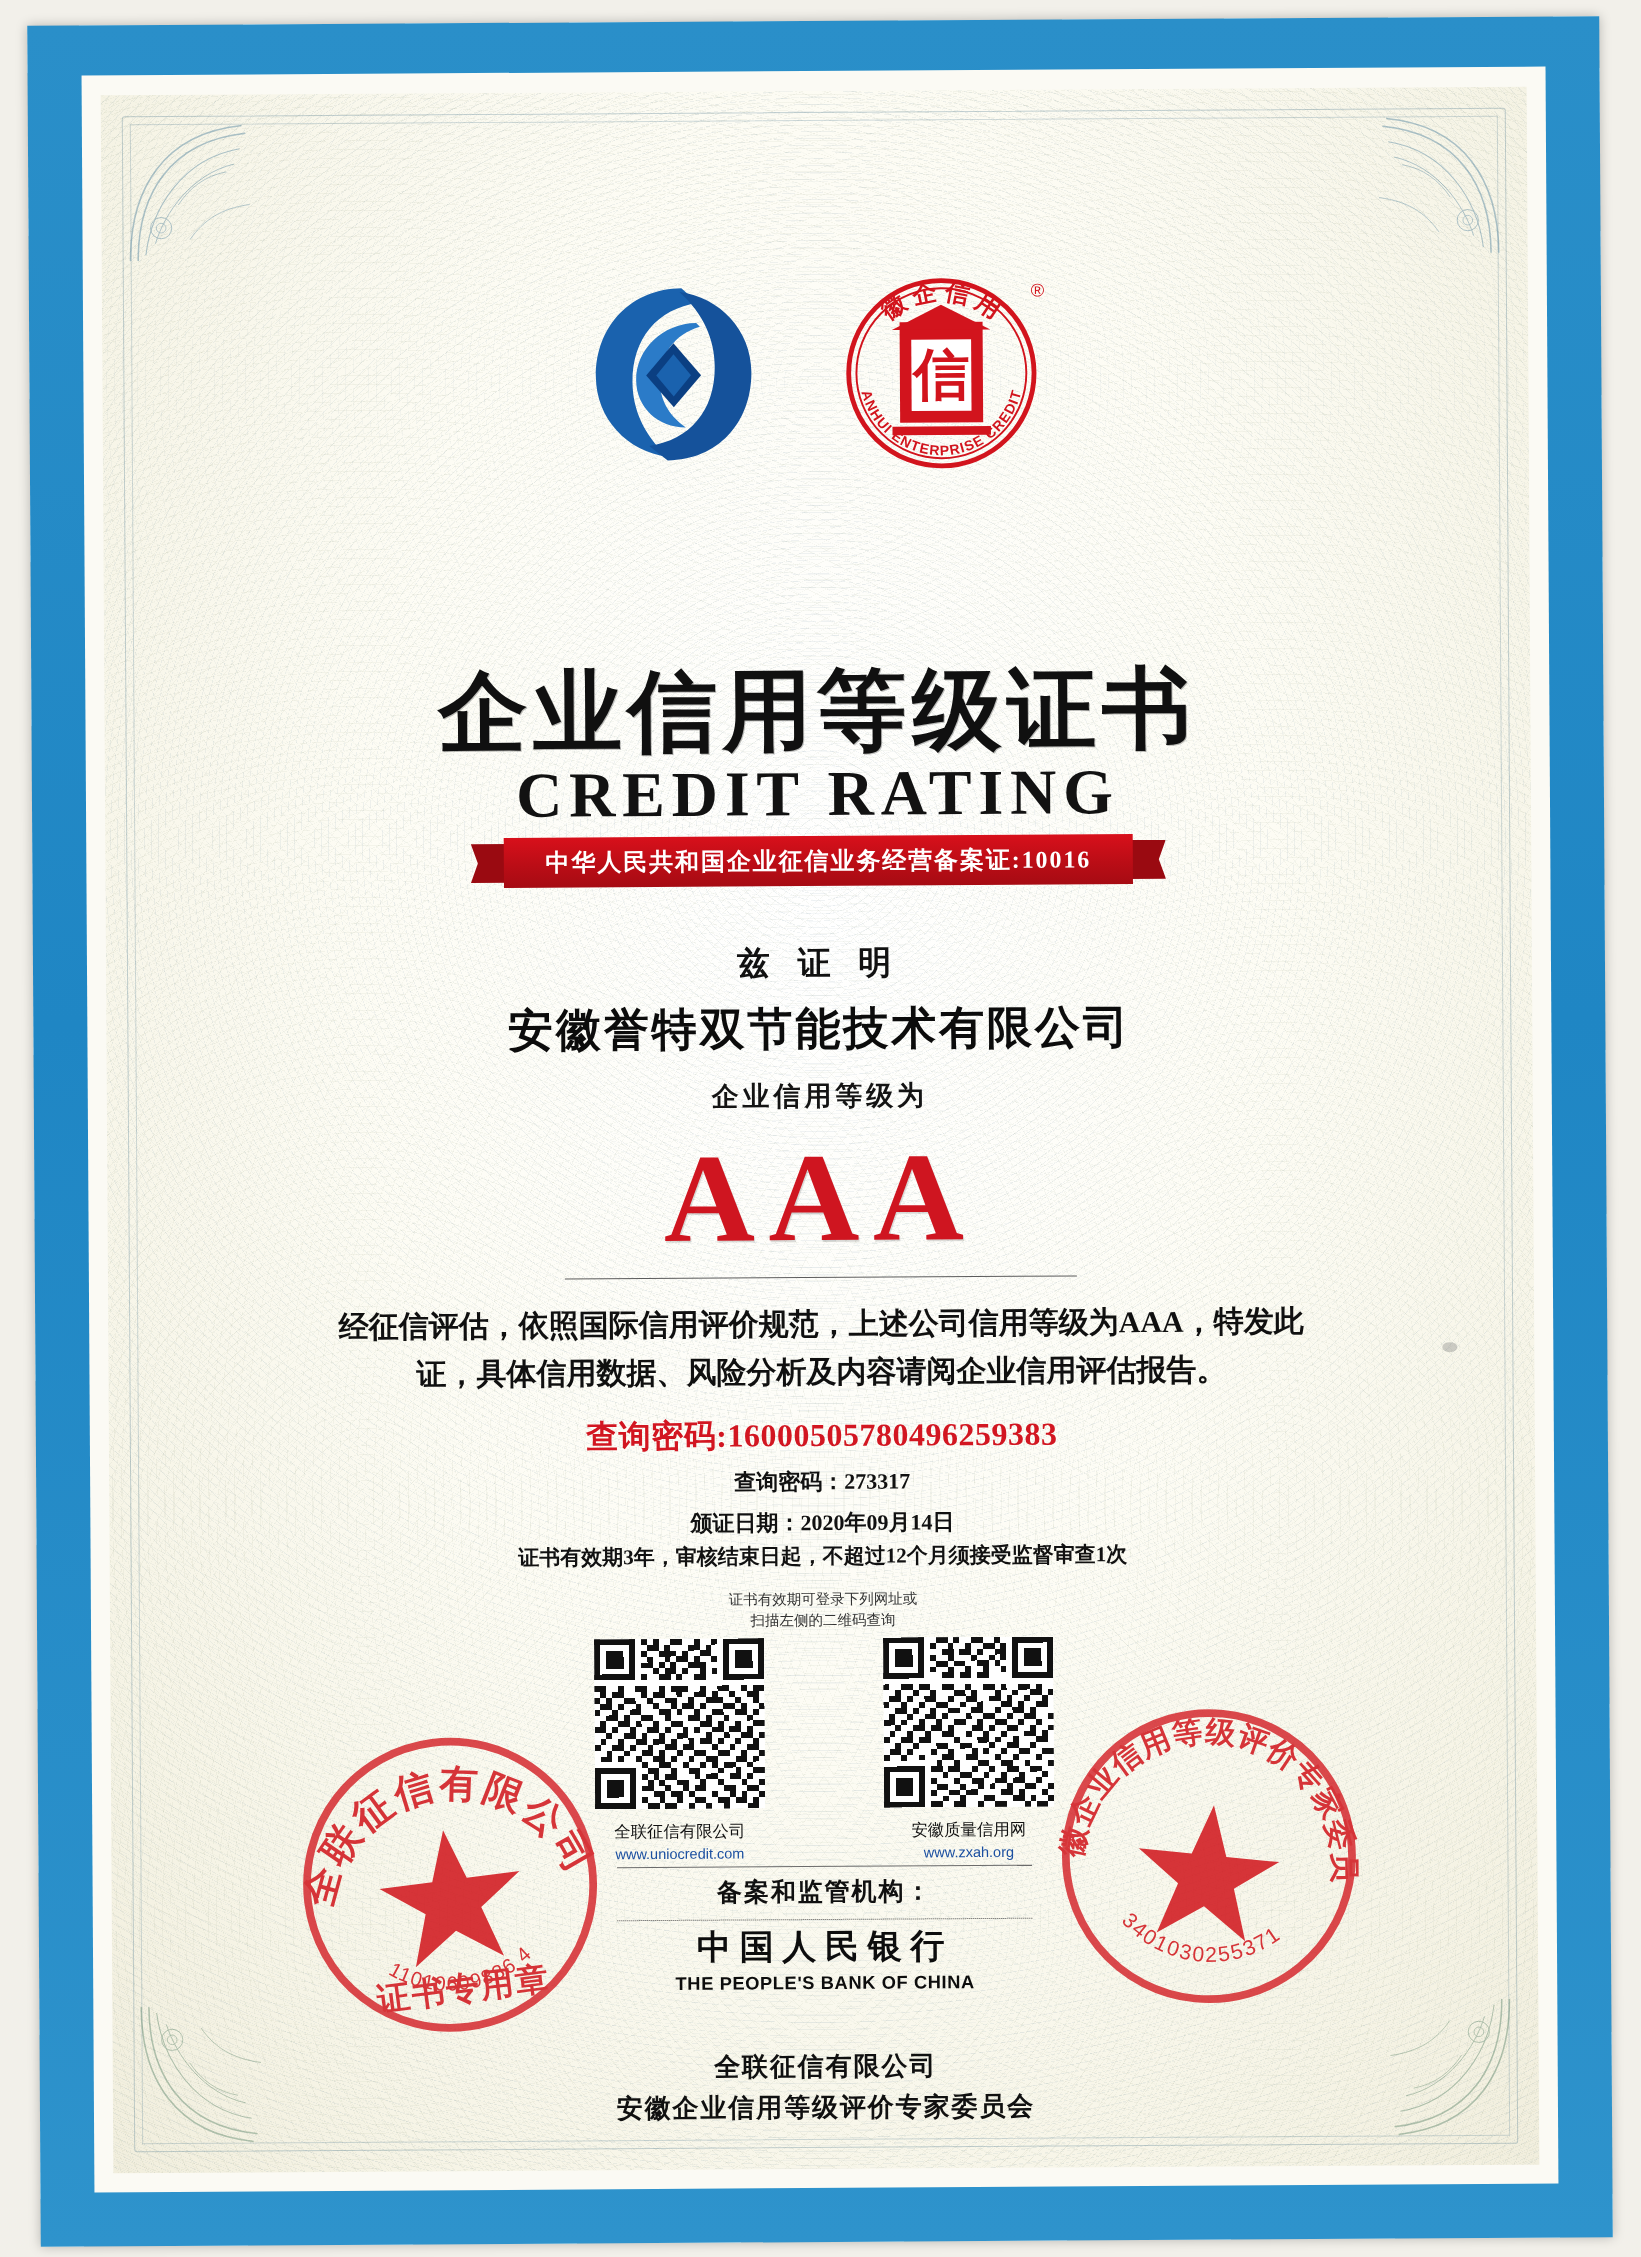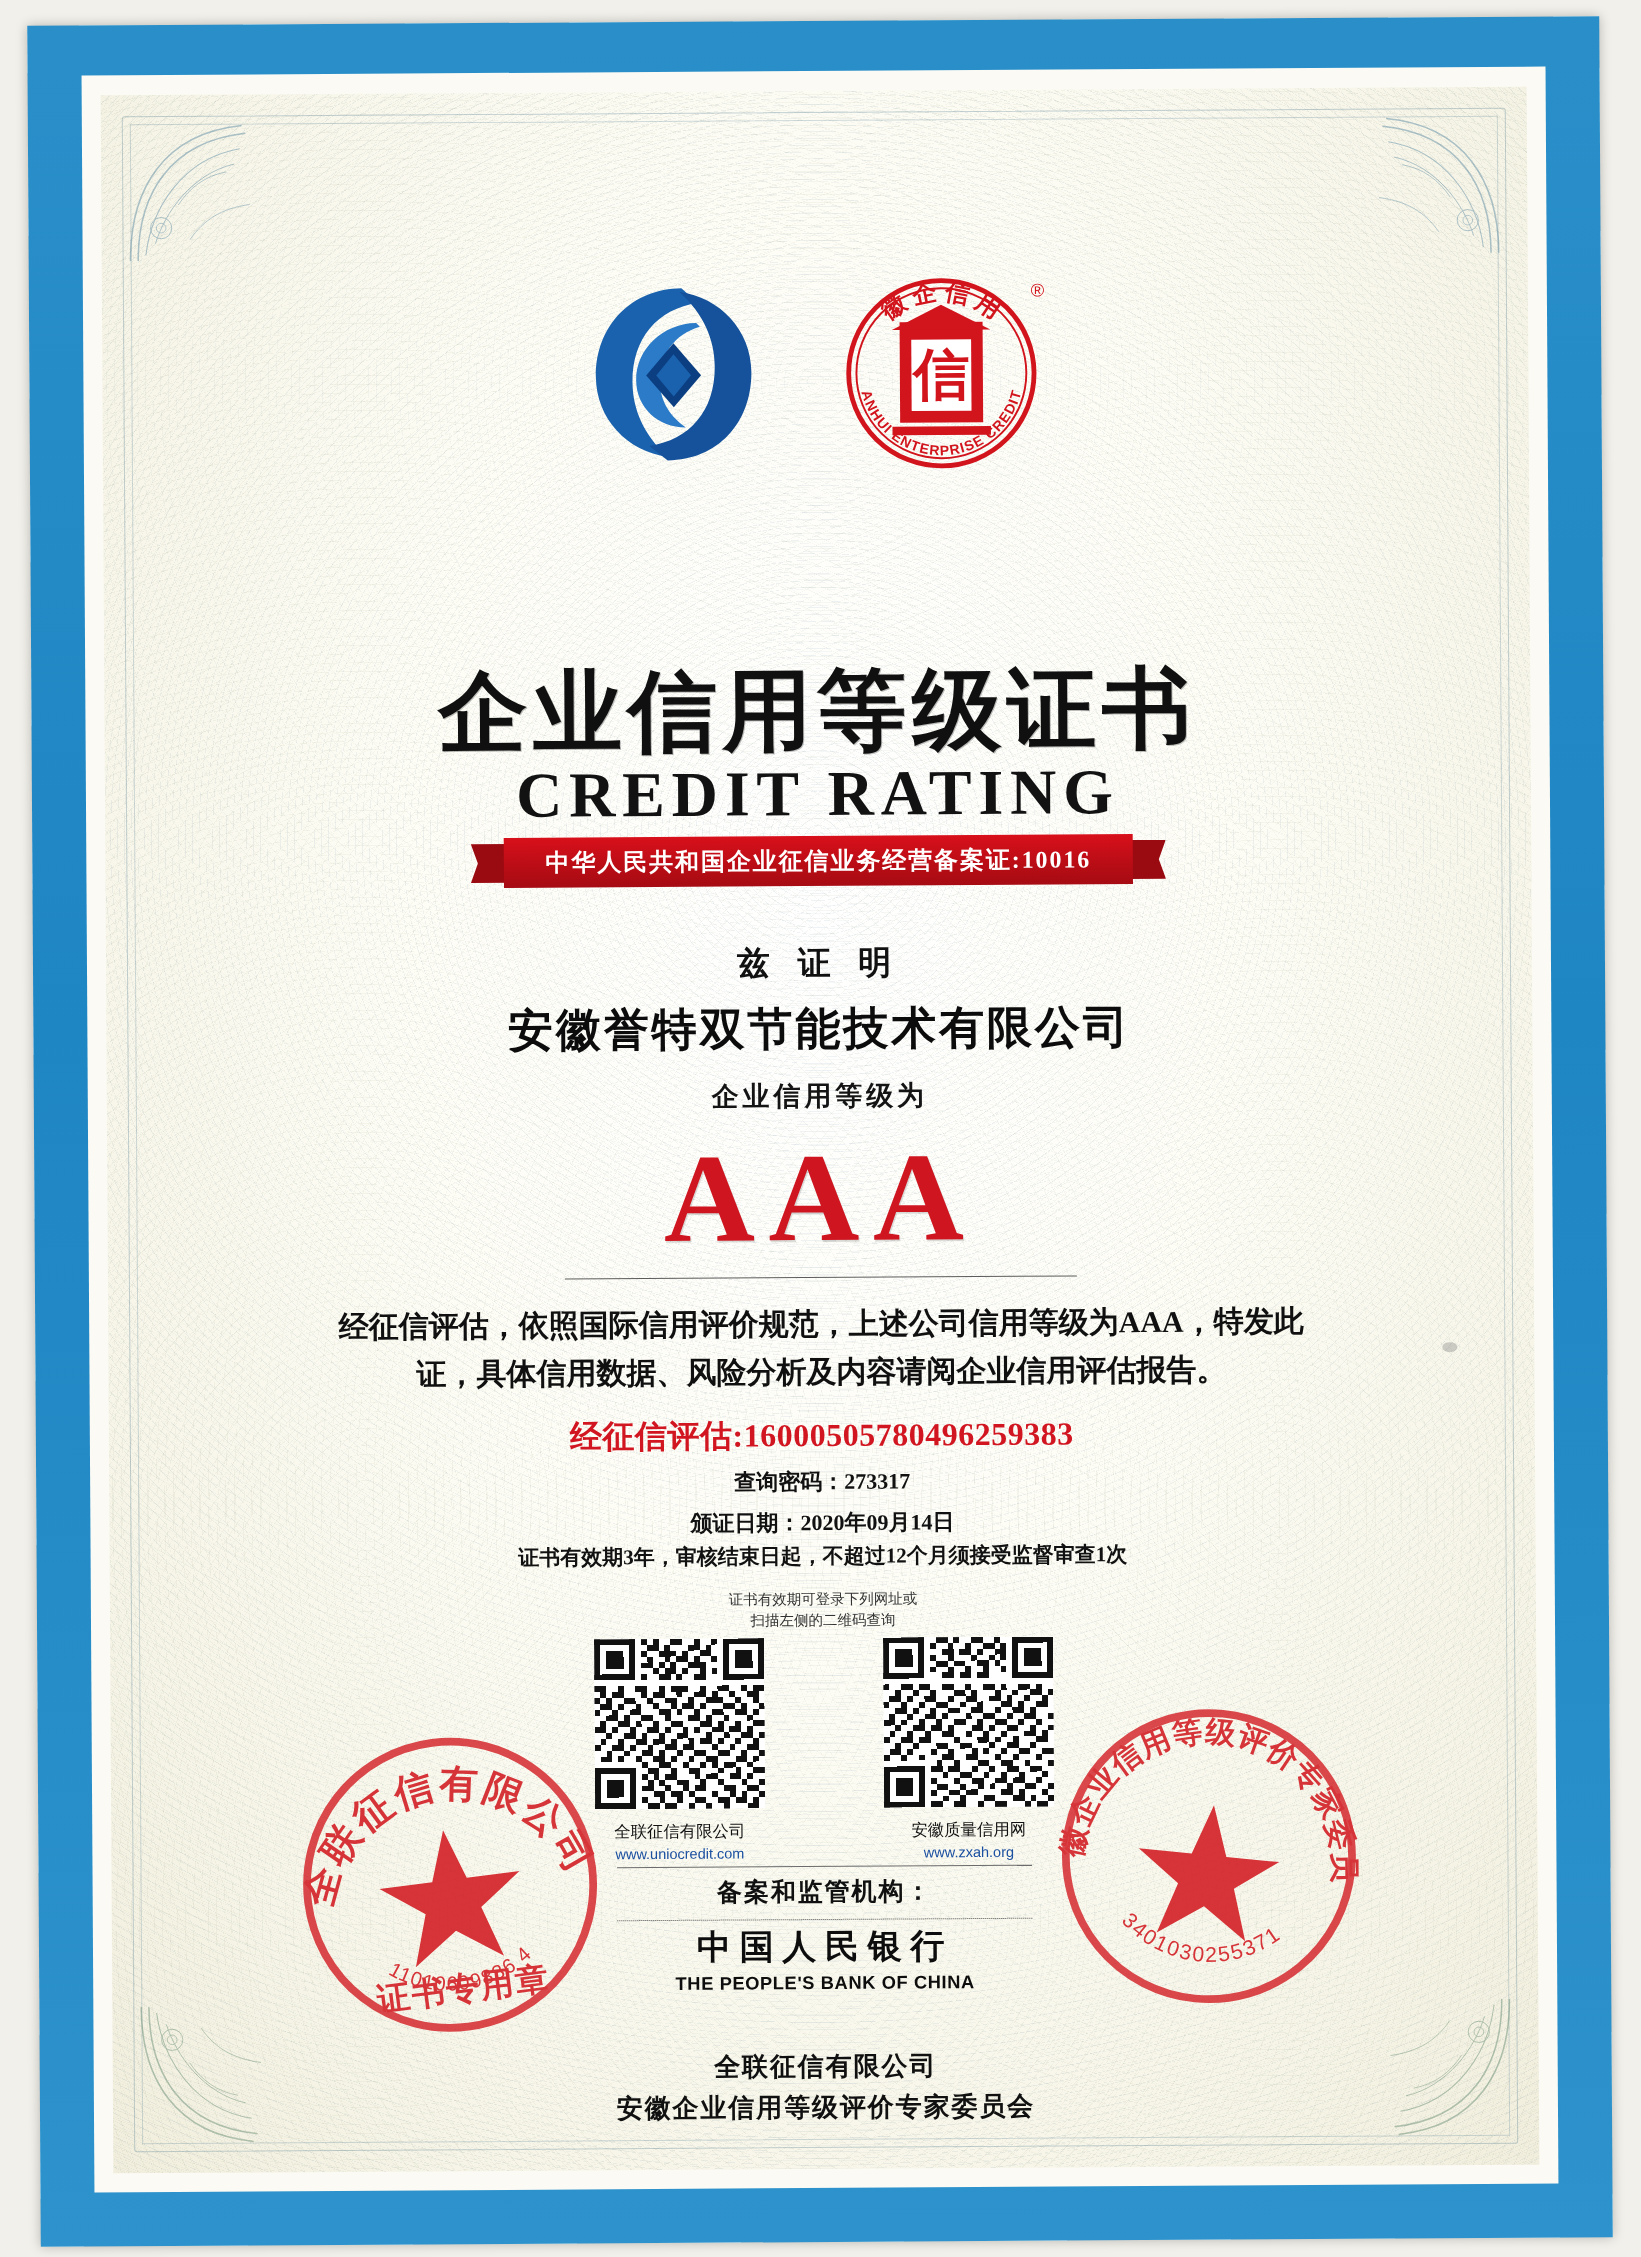--- a/index.html
+++ b/index.html
@@ -506,21 +506,21 @@
         </div>
 
         <div class="line-hereby">兹 证 明</div>
         <div class="company">安徽誉特双节能技术有限公司</div>
         <div class="line-gradeis">企业信用等级为</div>
         <div class="grade">AAA</div>
         <div class="rule"></div>
         <div class="body-text">经征信评估，依照国际信用评价规范，上述公司信用等级为AAA，特发此证，具体信用数据、风险分析及内容请阅企业信用评估报告。</div>
 
         <div class="cert-no">
-          <span>经征信评估:</span><span>16000505780496259383</span>
+          <span>查询密码:</span><span>16000505780496259383</span>
         </div>
         <div class="query-pw">查询密码：273317</div>
         <div class="issue-date">颁证日期：2020年09月14日</div>
         <div class="validity">证书有效期3年，审核结束日起，不超过12个月须接受监督审查1次</div>
 
         <div class="qr-hint">
           <div>证书有效期可登录下列网址或</div>
           <div>扫描左侧的二维码查询</div>
         </div>
 

